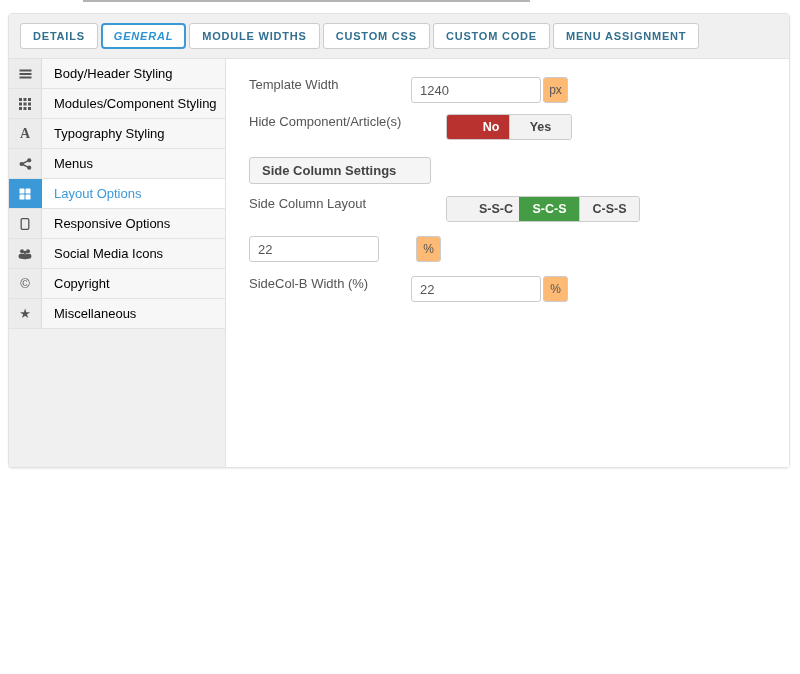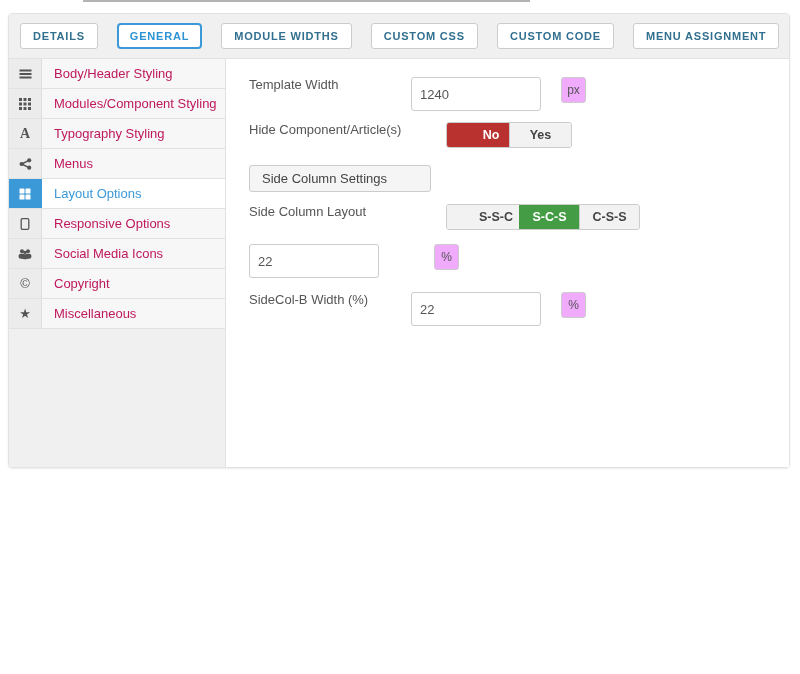--- a/index.html
+++ b/index.html
@@ -23,39 +23,40 @@
     border-radius: 4px;
     box-shadow: 0 1px 2px rgba(0,0,0,0.08);
     background: #fff;
   }
   
   .tabbar {
     background: #f0f0f0;
     border-bottom: 1px solid #e2e2e2;
     border-radius: 4px 4px 0 0;
     padding: 9px 11px;
-    display: flex; gap: 19px; align-items: center;
+    display: flex; gap: 3px; align-items: center;
   }
   .tab {
     height: 26px;
     display: inline-flex; align-items: center;
     padding: 0 12px;
     background: #ffffff;
     border: 1px solid #cccccc;
     border-radius: 3px;
     font-size: 11px; font-weight: bold; letter-spacing: 0.8px;
     color: #31708f;
     cursor: pointer;
     white-space: nowrap;
   }
   .tab.active {
     border: 2px solid #3b99d8;
     border-radius: 4px;
     color: #2e93d3;
     padding: 0 11px;
+    font-style: italic;
   }
   
   .panel-body {
     display: flex;
     min-height: 408px;
     border-radius: 0 0 4px 4px;
     background: #fff;
   }
   .sidebar {
     width: 217px;
@@ -74,41 +75,41 @@
     background: #ececec;
     border-right: 1px solid #dddddd;
     display: flex; align-items: center; justify-content: center;
     color: #555;
   }
   .side-label {
     flex: 1;
     background: #f7f7f7;
     display: flex; align-items: center;
     padding-left: 12px;
-    font-size: 13px; color: #be185d;
+    font-size: 13px; color: #000000;
   }
   .side-item.active .side-icon { background: #3b99d8; border-right-color: #3b99d8; color: #fff; }
   .side-item.active .side-label { background: #ffffff; color: #3b99d8; }
   .side-filler { flex: 1; background: #f0f0f0; }
   .glyph { font-size: 13px; line-height: 1; }
   .glyph.serif { font-family: "Liberation Serif", serif; font-weight: bold; font-size: 14px; }
   
   .content { flex: 1; padding: 18px 20px 0 23px; background: #fff; }
   .form-row { display: flex; min-height: 26px; margin-bottom: 11px; }
   .form-label { width: 162px; flex: 0 0 162px; font-size: 13px; color: #555; }
   .text-input {
     width: 130px; height: 26px;
     border: 1px solid #ccc; border-radius: 3px;
-    padding: 16px 8px; font-size: 13px; color: #555;
+    padding: 4px 8px; font-size: 13px; color: #555;
     font-family: "Liberation Sans", sans-serif;
     background: #fff; outline: none;
   }
   .unit-addon {
-    margin-left: 20px; height: 26px; min-width: 25px;
-    background: #f0abfc; border: 1px solid #ccc; border-radius: 3px;
+    margin-left: 2px; height: 26px; min-width: 25px;
+    background: #fdba74; border: 1px solid #ccc; border-radius: 3px;
     display: inline-flex; align-items: center; justify-content: center;
     font-size: 12px; color: #555; padding: 0 5px;
   }
   .btn-group {
     display: inline-flex; height: 26px;
     border: 1px solid #ccc; border-radius: 3px;
     overflow: hidden; background: #f2f2f2;
   }
   .btn-group .opt {
     min-width: 60px; height: 24px;
@@ -119,21 +120,21 @@
     cursor: pointer; font-family: "Liberation Sans", sans-serif; font-weight: bold;
   }
   .btn-group .opt:first-child { border-left: none; padding-left: 32px; }
   .btn-group .opt.sel-red  { background: #b9322f; color: #fff; font-weight: bold; border-left-color: #b9322f; }
   .btn-group .opt.sel-green{ background: #449d44; color: #fff; border-left-color: #449d44; }
   .section-btn {
     width: 182px; height: 27px;
     margin: 17px 0 12px 0;
     background: #f5f5f5;
     border: 1px solid #ccc; border-radius: 3px;
-    font-size: 13px; font-weight: normal; color: #444;
+    font-size: 13px; font-weight: bold; color: #444;
     text-align: left; padding: 0 12px;
     cursor: pointer; font-family: "Liberation Sans", sans-serif;
     display: block;
   }
   .gap-lg { margin-bottom: 14px; gap: 35px; }
 </style>
 </head>
 <body>
 
 <div class="top-edge-line"></div>

